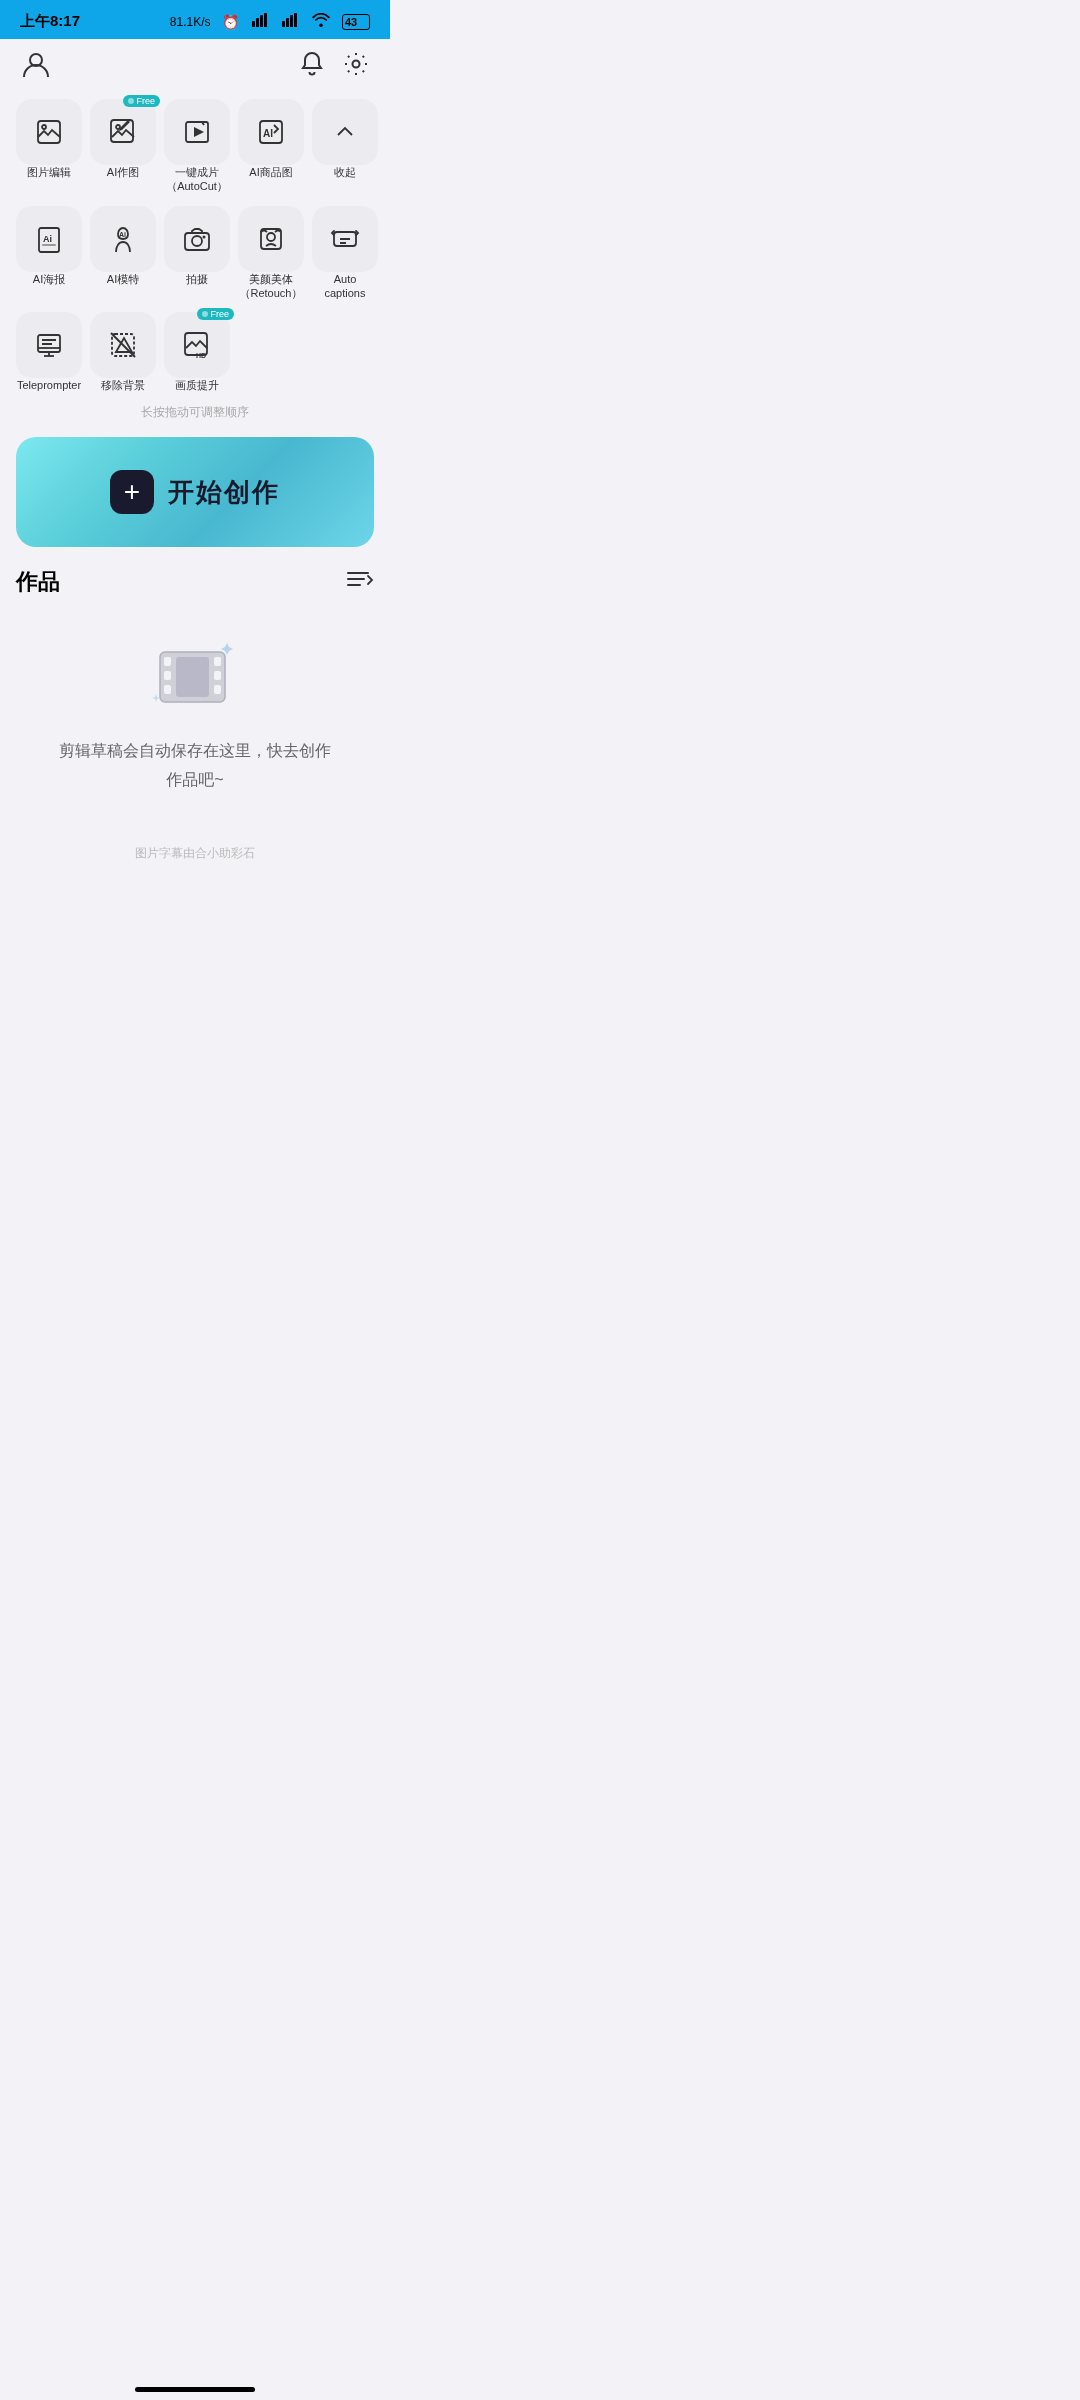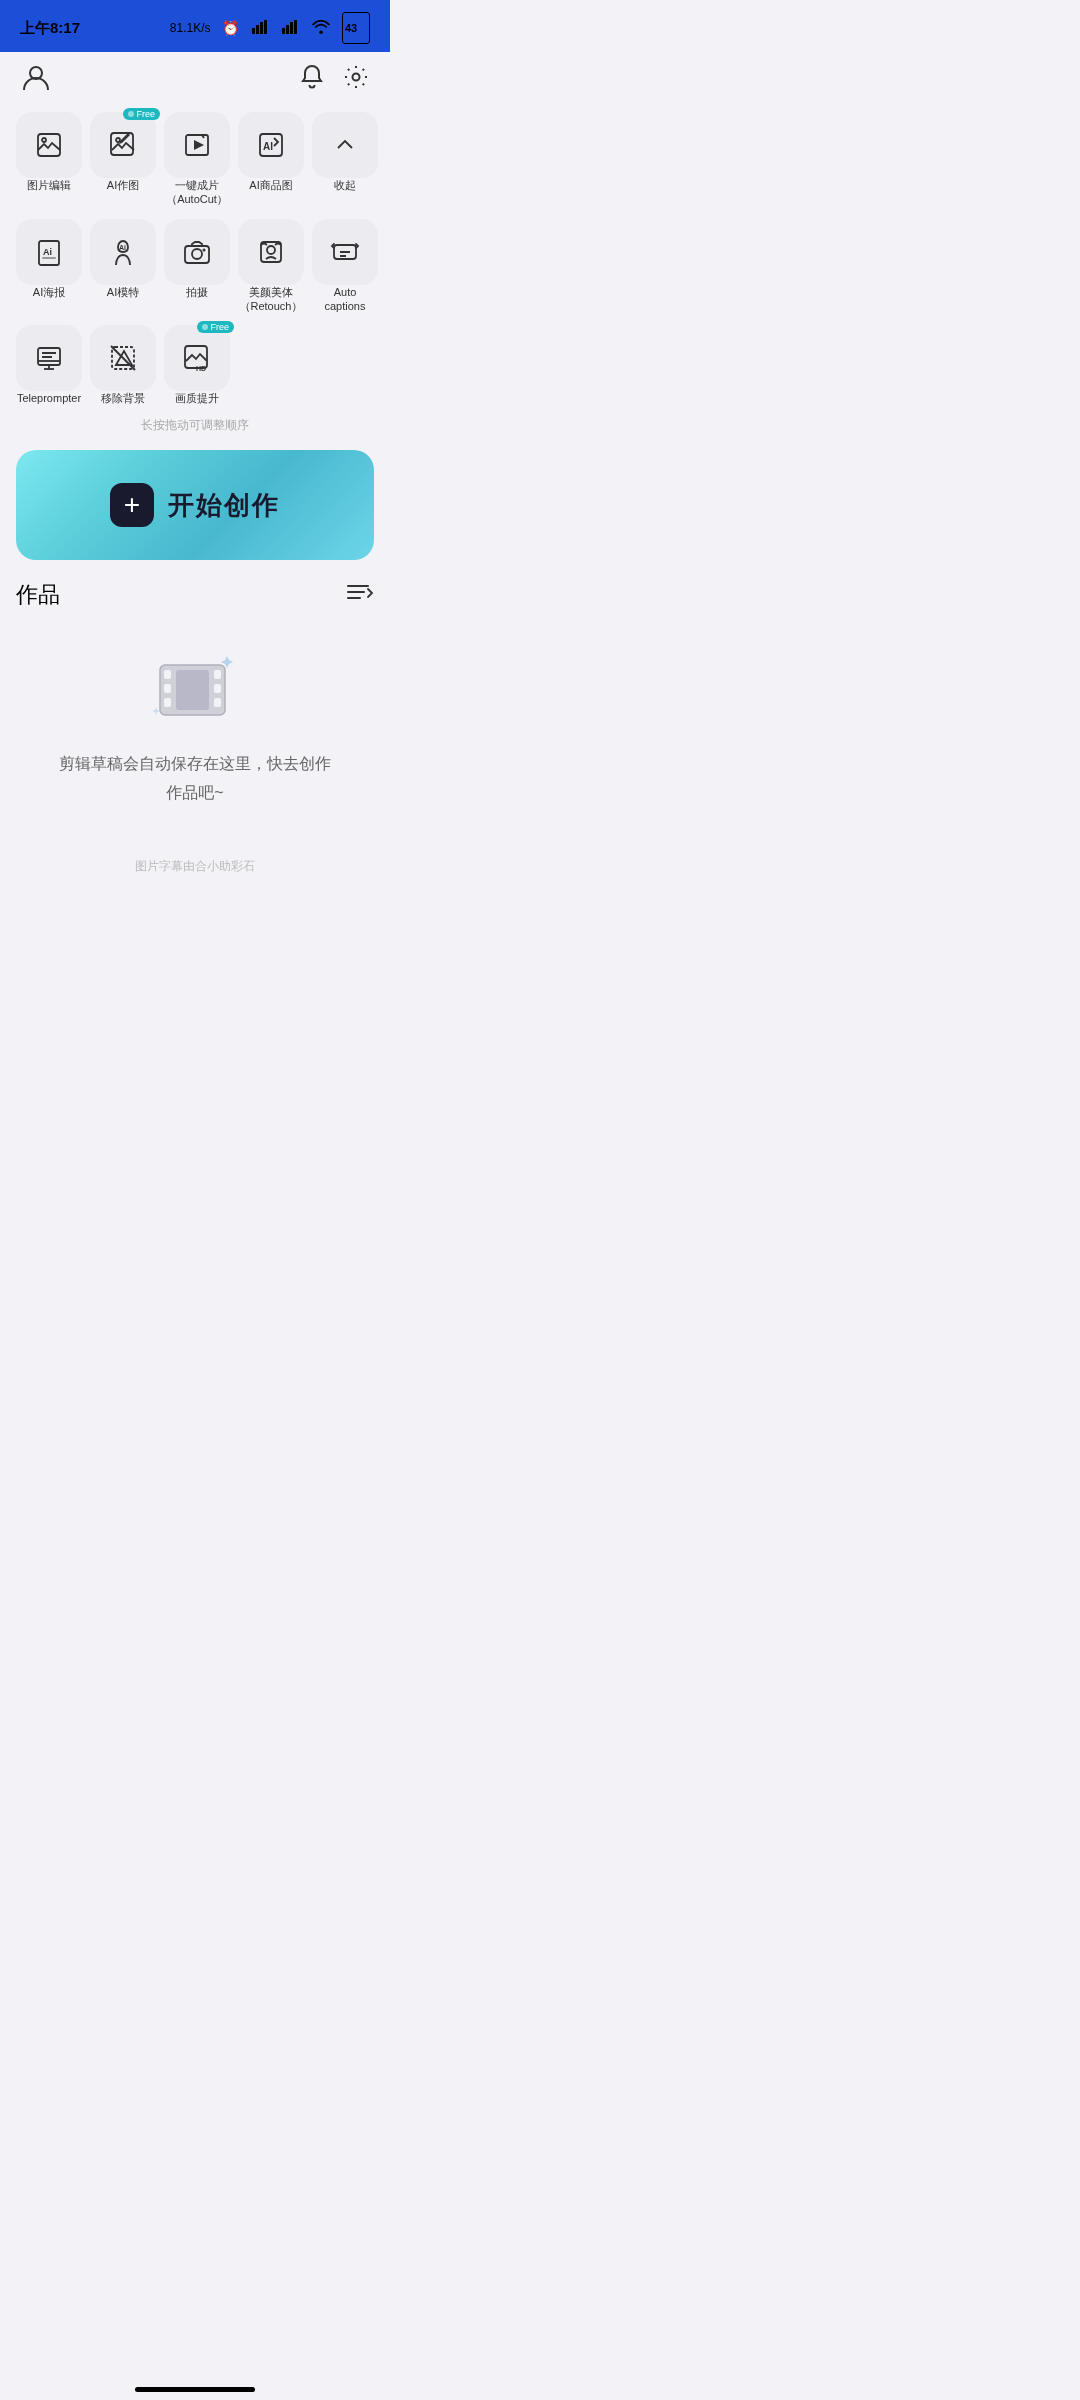--- a/index.html
+++ b/index.html
@@ -12,21 +12,21 @@
       overflow-x: hidden;
       position: relative;
     }
 
     
     .status-bar {
       display: flex;
       justify-content: space-between;
       align-items: center;
       padding: 12px 20px 8px;
-      background: #1d4ed8;
+      background: #0ea5e9;
     }
     .status-time {
       font-size: 15px;
       font-weight: 600;
       color: #000;
     }
     .status-right {
       display: flex;
       align-items: center;
       gap: 12px;
@@ -163,21 +163,21 @@
       padding: 0 16px;
     }
     .works-header {
       display: flex;
       justify-content: space-between;
       align-items: center;
       margin-bottom: 20px;
     }
     .works-title {
       font-size: 22px;
-      font-weight: 400;
+      font-weight: 700;
       color: #000;
       text-align: center;
     }
     .works-sort-icon {
       font-size: 22px;
       color: #333;
       cursor: pointer;
     }
     .works-empty {
       display: flex;
@@ -251,21 +251,21 @@
         <rect x="12" y="0" width="3" height="14" fill="#000" rx="0.5"></rect>
       </svg>
     </span>
     <span class="status-icon">
       <svg width="18" height="14" viewBox="0 0 20 16" fill="none" xmlns="http://www.w3.org/2000/svg">
         <path d="M10 12a2 2 0 110 4 2 2 0 010-4z" fill="#000"></path>
         <path d="M4 8c1.6-1.6 3.8-2.6 6-2.6s4.4 1 6 2.6" stroke="#000" stroke-width="2" stroke-linecap="round" fill="none"></path>
         <path d="M1 5C3.8 2.2 6.8 0.8 10 0.8s6.2 1.4 9 4.2" stroke="#000" stroke-width="2" stroke-linecap="round" fill="none"></path>
       </svg>
     </span>
-    <span style="display:inline-flex;align-items:center;border:1.5px solid #000;border-radius:3px;padding:1px 2px;height:32px;min-width:28px;font-size:11px;font-weight:600;">
+    <span style="display:inline-flex;align-items:center;border:1.5px solid #000;border-radius:3px;padding:1px 2px;height:16px;min-width:28px;font-size:11px;font-weight:600;">
       <span>43</span>
     </span>
   </div>
 </div>
 
 <div class="header">
   <div class="header-left">
     <svg width="32" height="32" viewBox="0 0 32 32" fill="none" stroke="#333" stroke-width="2">
       <circle cx="16" cy="11" r="6"></circle>
       <path d="M4 28c0-6.627 5.373-12 12-12s12 5.373 12 12"></path>

